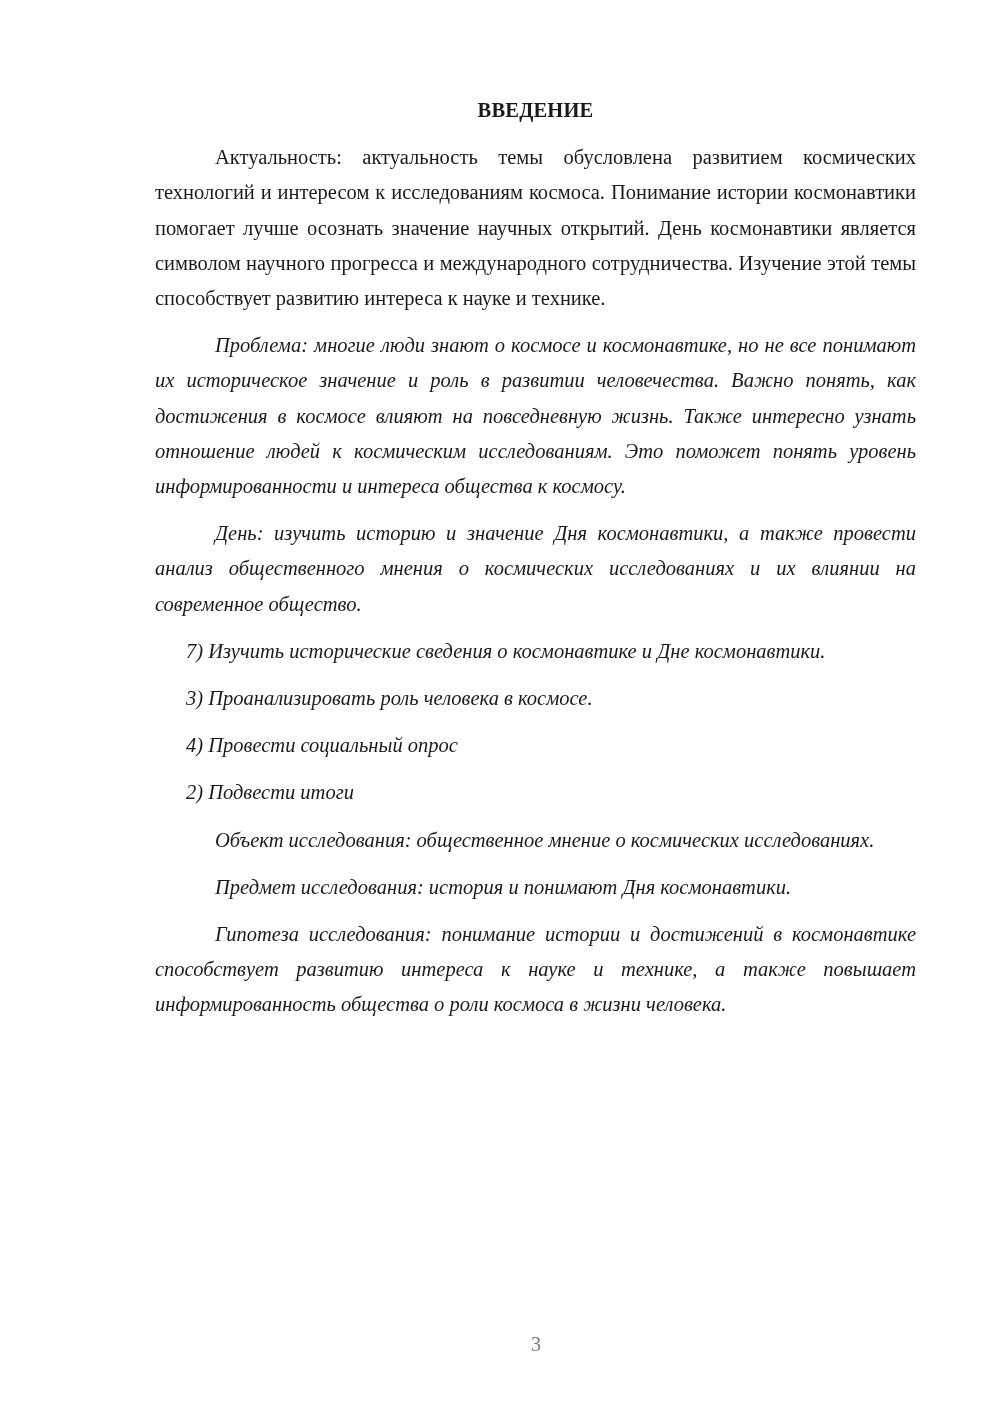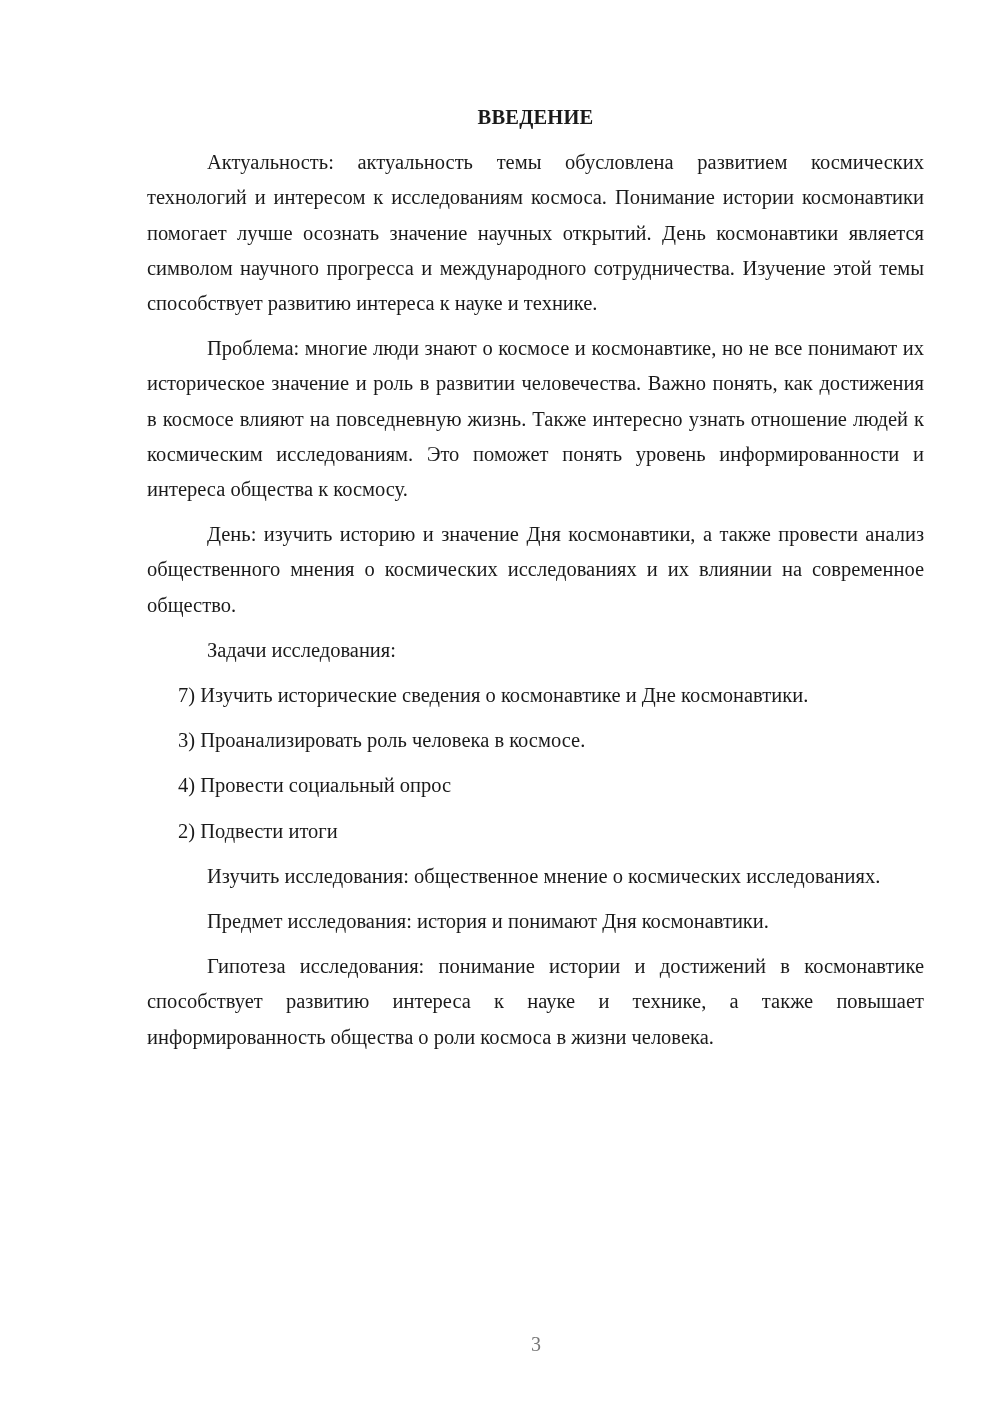--- a/index.html
+++ b/index.html
@@ -1,57 +1,56 @@
 <!DOCTYPE html>
 <html><head>
   <meta charset="utf-8">
   <style>
     html, body { margin: 0; padding: 0; background: #ffffff; }
     body { width: 1000px; height: 1414px; position: relative; overflow: hidden; }
     .page {
-      position: absolute; left: 143px; top: 100px; width: 785px;
+      position: absolute; left: 143px; top: 93px; width: 785px;
       font-family: "Liberation Serif", "DejaVu Serif", serif;
       font-size: 20.5px; line-height: 35.2px; color: #1a1a1a;
     }
     .title {
       text-align: center; font-weight: bold; font-size: 20.5px;
       margin: 0 0 10px 0; letter-spacing: 0.2px;
     }
-    p { margin: 4px; text-align: justify; }
+    p { margin: 12px; text-align: justify; }
     .indent { text-indent: 60px; }
-    .gap { margin-top: 10px; }
+    .gap { margin-top: 10px; font-style: italic; }
     .list-item { text-indent: 31px; }
     .page-number {
       position: absolute; left: 0; width: 1072px; top: 1333px;
       text-align: center;
       font-family: "Liberation Serif", "DejaVu Serif", serif;
       font-size: 20px; color: #777777;
     }
   </style>
 </head>
 <body>
 
 <div class="page">
   <div class="title">ВВЕДЕНИЕ</div>
 
   <p class="indent">Актуальность: актуальность темы обусловлена развитием космических технологий и интересом к исследованиям космоса. Понимание истории космонавтики помогает лучше осознать значение научных открытий. День космонавтики является символом научного прогресса и международного сотрудничества. Изучение этой темы способствует развитию интереса к науке и технике.</p>
 
   <p class="indent gap">Проблема: многие люди знают о космосе и космонавтике, но не все понимают их историческое значение и роль в развитии человечества. Важно понять, как достижения в космосе влияют на повседневную жизнь. Также интересно узнать отношение людей к космическим исследованиям. Это поможет понять уровень информированности и интереса общества к космосу.</p>
 
   <p class="indent gap">День: изучить историю и значение Дня космонавтики, а также провести анализ общественного мнения о космических исследованиях и их влиянии на современное общество.</p>
 
-  <p class="indent gap">Задачи исследования:</p>
 
   <div>
     <p class="list-item gap">7) Изучить исторические сведения о космонавтике и Дне космонавтики.</p>
     <p class="list-item gap">3) Проанализировать роль человека в космосе.</p>
     <p class="list-item gap">4) Провести социальный опрос</p>
     <p class="list-item gap">2) Подвести итоги</p>
   </div>
 
-  <p class="indent gap">Изучить исследования: общественное мнение о космических исследованиях.</p>
+  <p class="indent gap">Объект исследования: общественное мнение о космических исследованиях.</p>
 
   <p class="indent gap">Предмет исследования: история и понимают Дня космонавтики.</p>
 
   <p class="indent gap">Гипотеза исследования: понимание истории и достижений в космонавтике способствует развитию интереса к науке и технике, а также повышает информированность общества о роли космоса в жизни человека.</p>
 </div>
 
 <div class="page-number">3</div>
 
 </body></html>

